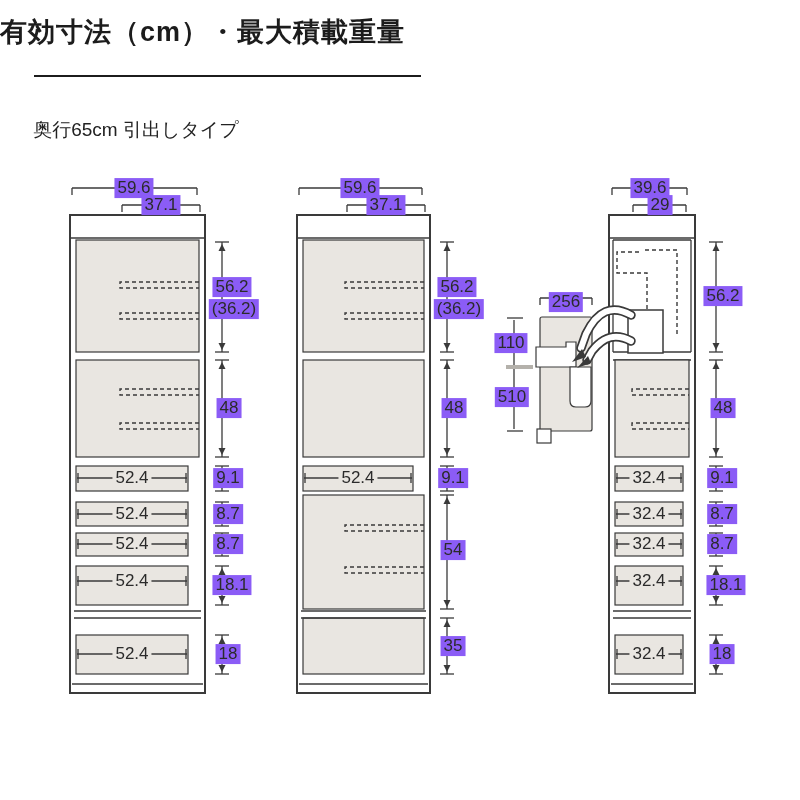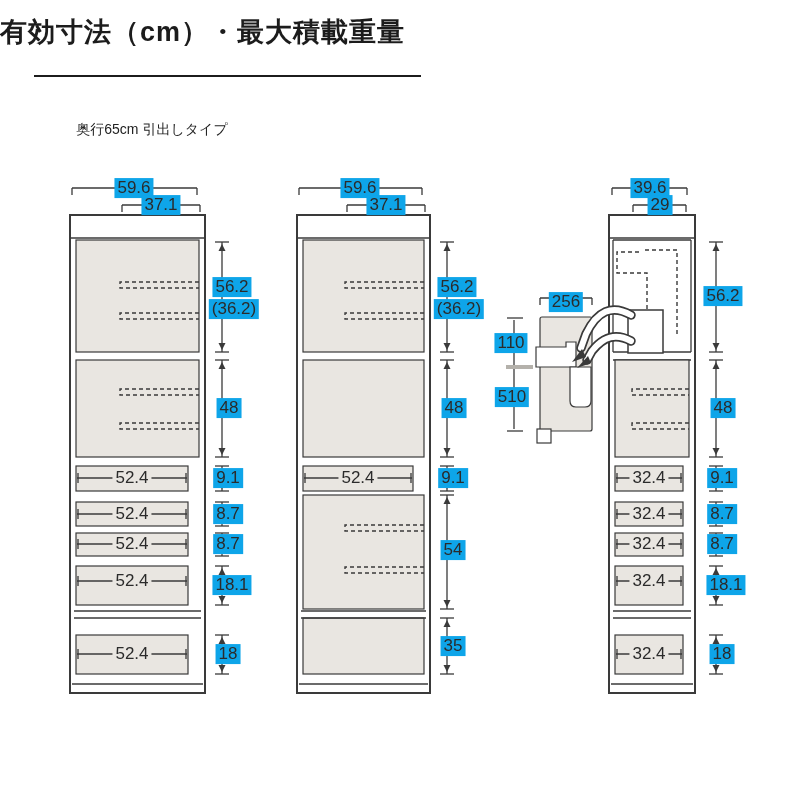--- a/index.html
+++ b/index.html
@@ -1,26 +1,26 @@
 <!DOCTYPE html>
 <html><head>
 <meta charset="utf-8">
 <style>
   html,body{margin:0;padding:0;background:#fff;}
   #page{position:relative;width:800px;height:800px;background:#fff;overflow:hidden;
         font-family:"Liberation Sans","DejaVu Sans",sans-serif;color:#2b2b2b;}
   #geo{position:absolute;left:0;top:0;}
   .title{position:absolute;font-size:27px;font-weight:bold;color:#1c1c1c;letter-spacing:1px;white-space:nowrap;margin-top:14px;}
   .rule{position:absolute;left:34px;top:75px;width:387px;height:0;border-top:2px solid #1c1c1c;}
-  .hdr{position:absolute;transform:translate(-50%,-50%);font-size:14px;color:#222;white-space:nowrap;margin-left:16px;}
+  .hdr{position:absolute;transform:translate(-50%,-50%);font-size:19px;color:#222;white-space:nowrap;}
   .hdr-right{transform:translate(-100%,-50%);text-align:right;line-height:25px;}
   .hdr-right span{display:block;}
   .lbl{position:absolute;transform:translate(-50%,-50%);font-size:17px;line-height:1.05;
        white-space:nowrap;color:#2b2b2b;padding:1px 3px;}
-  .wbg{background:#0ea5e9;text-align:center;}
+  .wbg{background:#8b5cf6;text-align:center;}
   .gbg{background:#e9e6e1;}
   
   .ln{stroke:#3a3a3a;stroke-width:1.3;fill:none;}
   .fl{fill:#3a3a3a;stroke:none;}
   .dsh{stroke:#3a3a3a;stroke-width:1.4;fill:none;stroke-dasharray:4 3;}
   .outer{fill:#ffffff;stroke:#3a3a3a;stroke-width:2;}
   .sec{fill:#e9e6e1;stroke:#3a3a3a;stroke-width:1.2;}
   .wsh{fill:#ffffff;stroke:#3a3a3a;stroke-width:1.2;}
   .ab{stroke:#3a3a3a;stroke-width:9.5;fill:none;stroke-linecap:round;stroke-linejoin:round;}
   .aw{stroke:#ffffff;stroke-width:6;fill:none;stroke-linecap:round;stroke-linejoin:round;}

